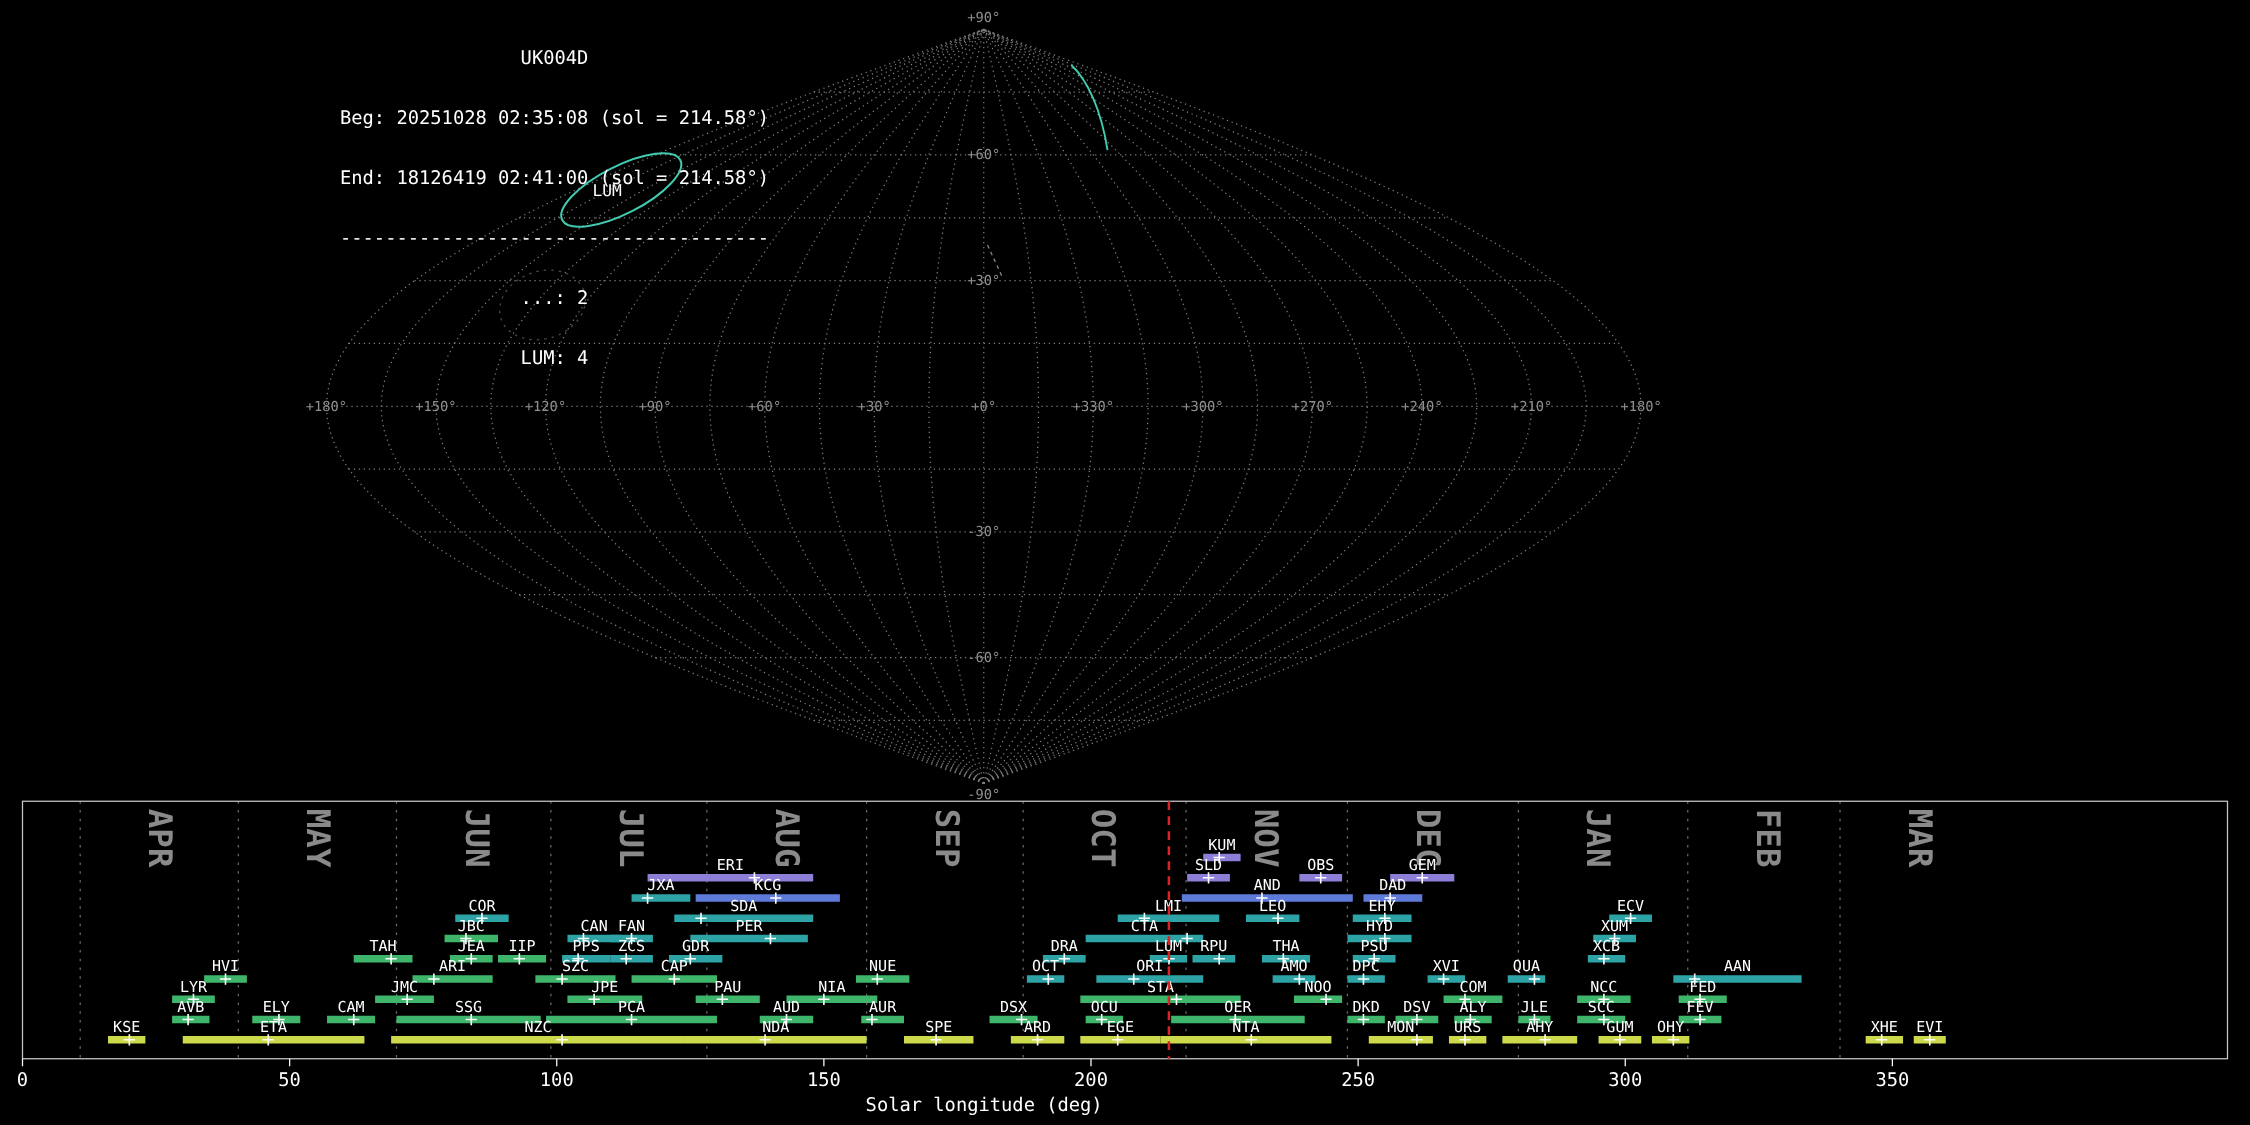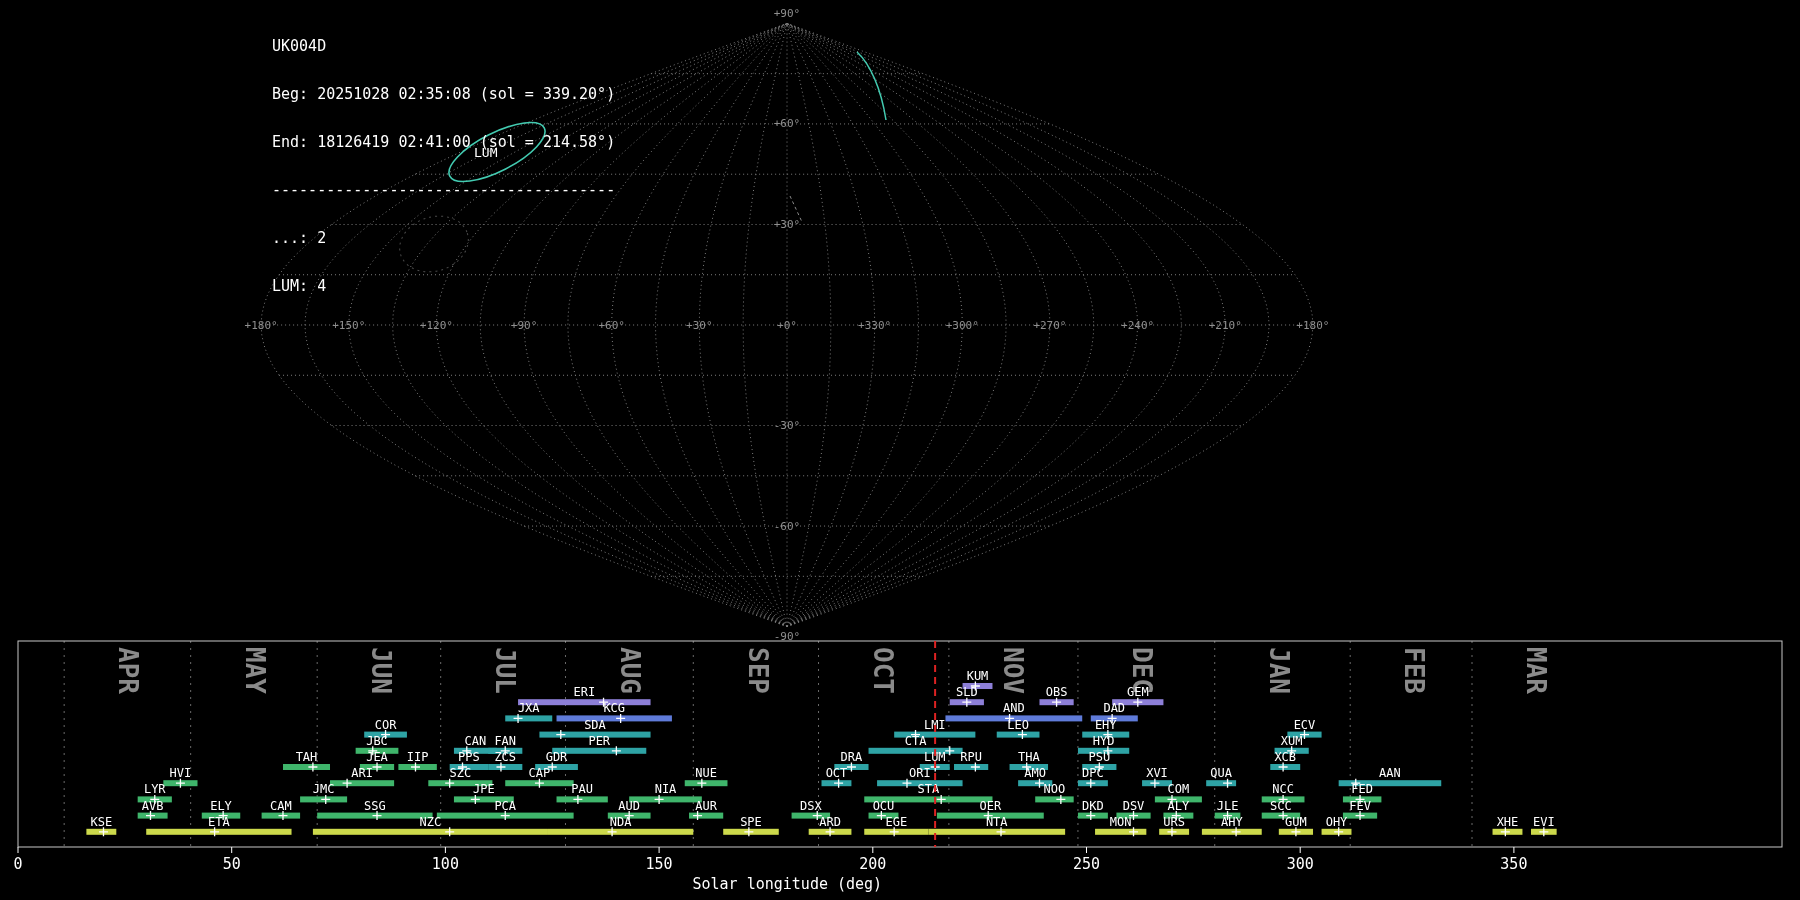--- a/index.html
+++ b/index.html
@@ -1,19 +1,19 @@
 <!DOCTYPE html>
 <html><head>
 <meta charset="utf-8">
 <style>
   html,body{margin:0;padding:0;background:#000;}
   .screen{position:relative;width:1800px;height:900px;background:#000;overflow:hidden;
           font-family:"DejaVu Sans Mono",monospace;}
   .info{position:absolute;left:272px;top:6px;color:#fff;font-size:15px;line-height:16px;
-        white-space:pre;}
+        white-space:pre;text-align:center;}
   svg{position:absolute;left:0;top:0;}
   text{font-family:"DejaVu Sans Mono",monospace;}
 </style>
 </head>
 <body>
 
 <div class="screen">
   <svg id="scene" width="1800" height="900">
     <g id="map-layer">
         <g stroke="#a8a8a8" stroke-dasharray="1,3" stroke-width="1" fill="none" opacity="0.75">
@@ -566,19 +566,19 @@
           <text x="1300.2" y="869" fill="#ffffff" font-size="15" text-anchor="middle" font-family="&quot;Liberation Sans&quot;, sans-serif">300</text>
           <line x1="1513.9" y1="847" x2="1513.9" y2="853" stroke="#ffffff"></line>
           <text x="1513.9" y="869" fill="#ffffff" font-size="15" text-anchor="middle" font-family="&quot;Liberation Sans&quot;, sans-serif">350</text>
         </g>
         <text x="787.32" y="889" fill="#ffffff" font-size="15" text-anchor="middle" font-family="&quot;Liberation Sans&quot;, sans-serif">Solar longitude (deg)</text>
       </g>
   </svg>
 
   <div class="info">
     <div>UK004D</div>
-    <div>Beg: 20251028 02:35:08 (sol = 339.20°)</div>
+    <div>Beg: 20251028 02:35:08 (sol = 214.58°)</div>
     <div>End: 18126419 02:41:00 (sol = 214.58°)</div>
     <div>--------------------------------------</div>
     <div>...: 2</div>
     <div>LUM: 4</div>
   </div>
 </div>
 
 </body></html>

